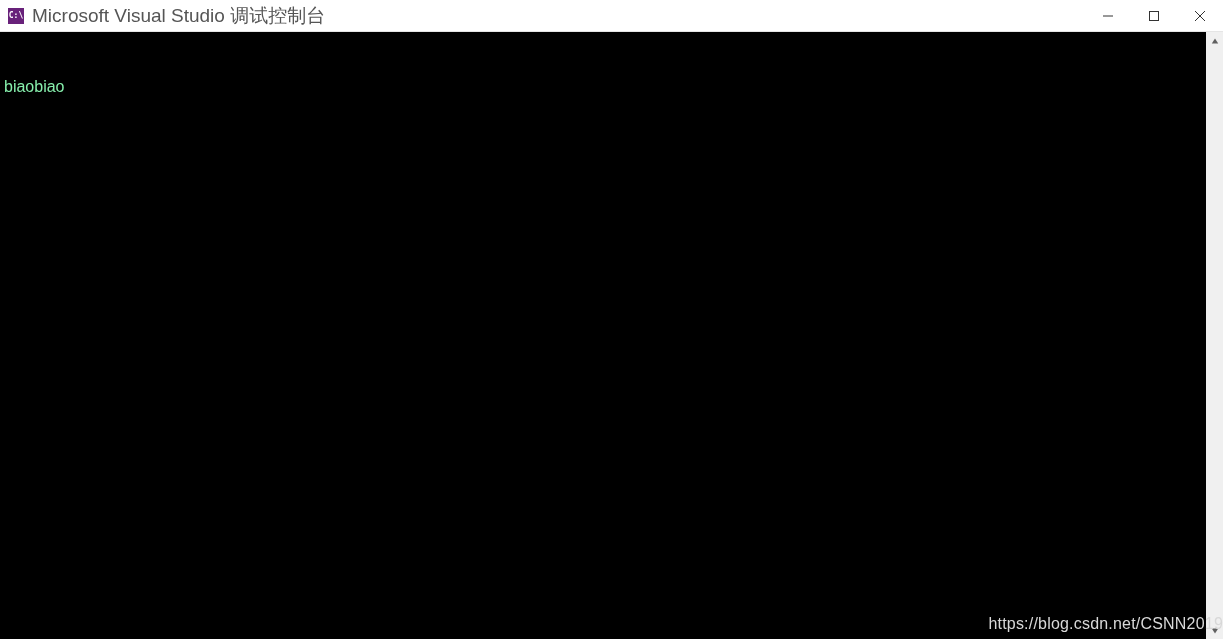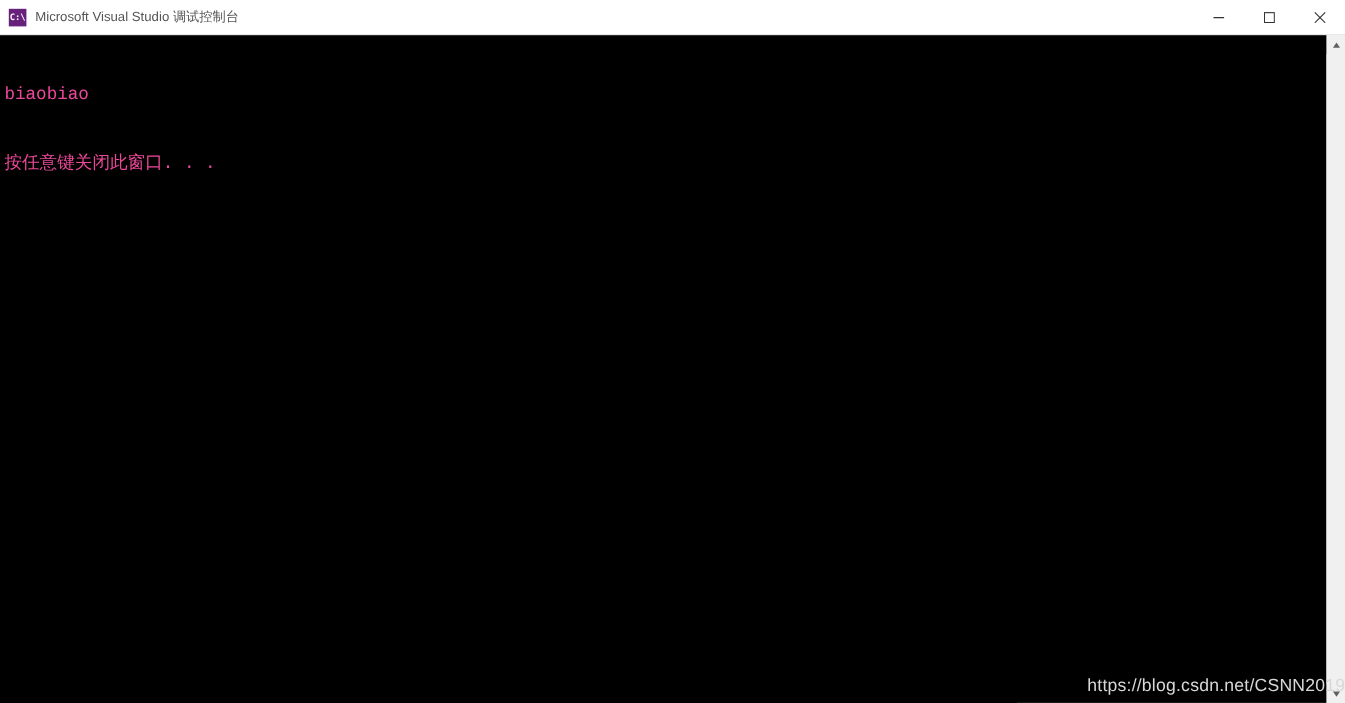--- a/index.html
+++ b/index.html
@@ -31,21 +31,21 @@
       display: flex;
       align-items: center;
       justify-content: center;
       color: #fff;
       font-size: 8px;
       font-weight: bold;
       font-family: Consolas, monospace;
     }
     .title-text {
       color: #555;
-      font-size: 12px;
+      font-size: 19px;
       flex: 1;
     }
     .window-controls {
       display: flex;
       height: 100%;
     }
     .win-btn {
       width: 46px;
       height: 100%;
       display: flex;
@@ -60,22 +60,22 @@
     .console-area {
       position: relative;
       width: 100%;
       height: calc(100% - 32px);
       background: #f0f0f0;
       display: flex;
     }
     .console-body {
       flex: 1;
       background: #000000;
-      color: #ec4899;
-      font-family: Liberation Mono, monospace;
+      color: #86efac;
+      font-family: Liberation Sans, sans-serif;
       font-size: 16px;
       line-height: 21px;
       padding: 2px 4px;
       white-space: pre;
       overflow: hidden;
     }
     .console-line {
       display: block;
     }
     .scrollbar {
@@ -136,21 +136,20 @@
           <line x1="0" y1="0" x2="10" y2="10" stroke="currentColor" stroke-width="1"></line>
           <line x1="10" y1="0" x2="0" y2="10" stroke="currentColor" stroke-width="1"></line>
         </svg>
     </div>
   </div>
 </div>
 
 <div class="console-area">
   <div class="console-body">
     <span class="console-line">biaobiao</span>
-    <span class="console-line">按任意键关闭此窗口. . .</span>
   </div>
   <div class="scrollbar">
     <div class="scroll-arrow">
       <svg viewBox="0 0 10 10">
           <polygon points="5,2 9,8 1,8" fill="currentColor"></polygon>
         </svg>
     </div>
     <div class="scroll-track"></div>
     <div class="scroll-arrow">
       <svg viewBox="0 0 10 10">

